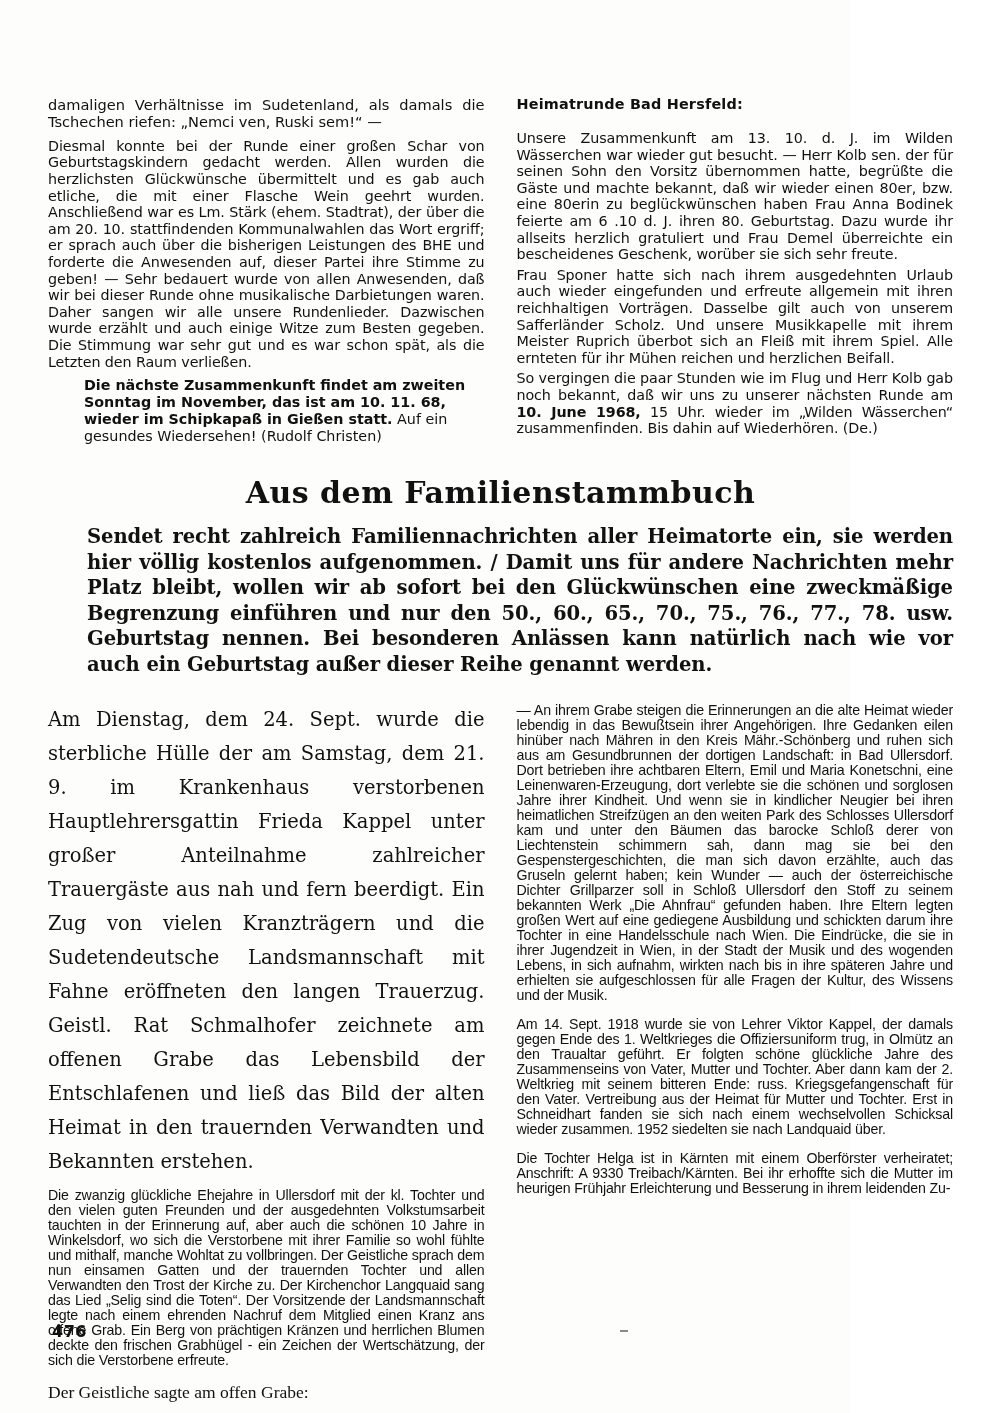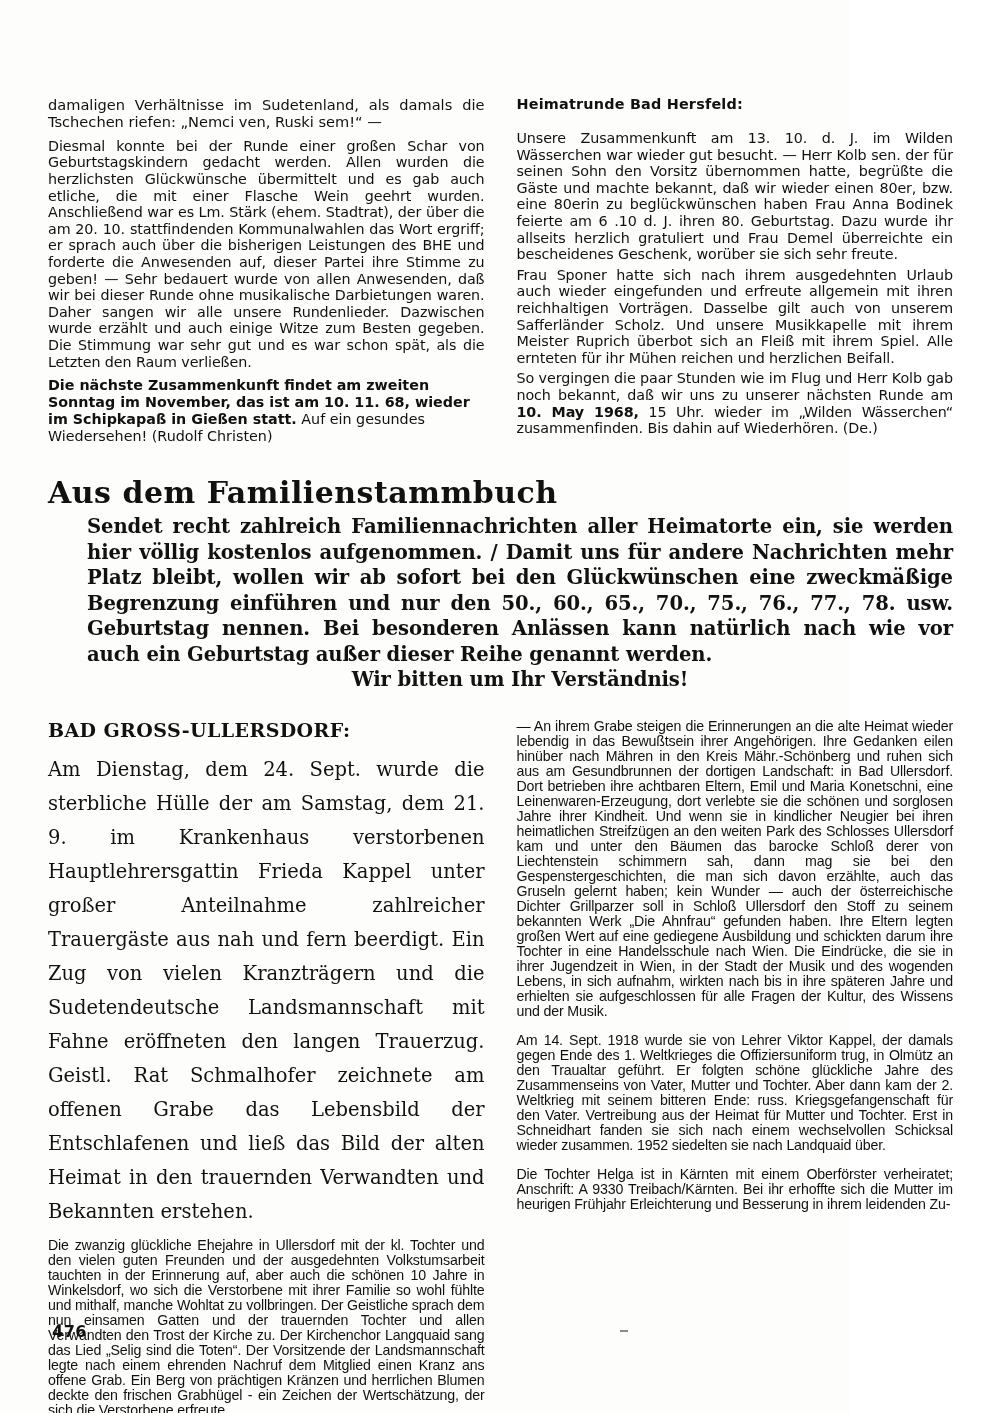--- a/index.html
+++ b/index.html
@@ -60,32 +60,33 @@
     line-height: 17px;
     letter-spacing: 0.2px;
     margin-bottom: 17px;
     font-family: "DejaVu Sans", sans-serif;
   }
   .bold-block {
     font-weight: bold;
     font-size: 14.3px;
     line-height: 17px;
     font-family: "DejaVu Sans", sans-serif;
+    margin-left: 36px;
   }
   .inline-norm { font-weight: normal; }
 
   
   .section-title {
-    text-align: left;
+    text-align: center;
     font-family: "DejaVu Serif", serif;
     font-weight: bold;
     font-size: 30px;
     letter-spacing: 0.5px;
     margin-top: 30px;
-    margin-bottom: 4px;
+    margin-bottom: 14px;
   }
   .section-intro {
     font-family: "DejaVu Serif", serif;
     font-weight: bold;
     font-size: 19.6px;
     line-height: 25.5px;
     text-align: justify;
     letter-spacing: -0.1px;
     margin-left: 39px;
   }
@@ -165,37 +166,35 @@
         <div class="bold-block">
           <span>Die nächste Zusammenkunft findet am zweiten Sonntag im November, das ist am 10. 11. 68, wieder im Schipkapaß in Gießen statt.</span><span class="inline-norm"> Auf ein gesundes Wiedersehen! (Rudolf Christen)</span>
         </div>
       </div>
 
       <div class="col rcol">
         <div class="bold-head">Heimatrunde Bad Hersfeld:</div>
         <div class="para tight gap-xs">Unsere Zusammenkunft am 13. 10. d. J. im Wilden Wässerchen war wieder gut besucht. — Herr Kolb sen. der für seinen Sohn den Vorsitz übernommen hatte, begrüßte die Gäste und machte bekannt, daß wir wieder einen 80er, bzw. eine 80erin zu beglückwünschen haben Frau Anna Bodinek feierte am 6 .10 d. J. ihren 80. Geburtstag. Dazu wurde ihr allseits herzlich gratuliert und Frau Demel überreichte ein bescheidenes Geschenk, worüber sie sich sehr freute.</div>
         <div class="para tight gap-xs">Frau Sponer hatte sich nach ihrem ausgedehnten Urlaub auch wieder eingefunden und erfreute allgemein mit ihren reichhaltigen Vorträgen. Dasselbe gilt auch von unserem Safferländer Scholz. Und unsere Musikkapelle mit ihrem Meister Ruprich überbot sich an Fleiß mit ihrem Spiel. Alle ernteten für ihr Mühen reichen und herzlichen Beifall.</div>
         <div class="para tight">
-          <span>So vergingen die paar Stunden wie im Flug und Herr Kolb gab noch bekannt, daß wir uns zu unserer nächsten Runde am </span><b>10. May 1968,</b><span> 15 Uhr. wieder im „Wilden Wässerchen“ zusammenfinden. Bis dahin auf Wiederhören. (De.)</span>
+          <span>So vergingen die paar Stunden wie im Flug und Herr Kolb gab noch bekannt, daß wir uns zu unserer nächsten Runde am </span><b>10. June 1968,</b><span> 15 Uhr. wieder im „Wilden Wässerchen“ zusammenfinden. Bis dahin auf Wiederhören. (De.)</span>
         </div>
       </div>
 
     </div>
 
     <div class="section-title">Aus dem Familienstammbuch</div>
 
     <div class="section-intro">
       <span>Sendet recht zahlreich Familiennachrichten aller Heimatorte ein, sie werden hier völlig kostenlos aufgenommen. / Damit uns für andere Nachrichten mehr Platz bleibt, wollen wir ab sofort bei den Glückwünschen eine zweckmäßige Begrenzung einführen und nur den 50., 60., 65., 70., 75., 76., 77., 78. usw. Geburtstag nennen. Bei besonderen Anlässen kann natürlich nach wie vor auch ein Geburtstag außer dieser Reihe genannt werden.</span>
-      <span class="last-line">Wir bitten um Ihr Verständnis!</span>
     </div>
 
     <div class="lower-cols">
 
       <div class="col">
-        <div class="town-head">BAD GROSS-ULLERSDORF:</div>
         <div class="big-serif">Am Dienstag, dem 24. Sept. wurde die sterbliche Hülle der am Samstag, dem 21. 9. im Krankenhaus verstorbenen Hauptlehrersgattin Frieda Kappel unter großer Anteilnahme zahlreicher Trauergäste aus nah und fern beerdigt. Ein Zug von vielen Kranzträgern und die Sudetendeutsche Landsmannschaft mit Fahne eröffneten den langen Trauerzug. Geistl. Rat Schmalhofer zeichnete am offenen Grabe das Lebensbild der Entschlafenen und ließ das Bild der alten Heimat in den trauernden Verwandten und Bekannten erstehen.</div>
         <div class="small-justify">Die zwanzig glückliche Ehejahre in Ullersdorf mit der kl. Tochter und den vielen guten Freunden und der ausgedehnten Volkstumsarbeit tauchten in der Erinnerung auf, aber auch die schönen 10 Jahre in Winkelsdorf, wo sich die Verstorbene mit ihrer Familie so wohl fühlte und mithalf, manche Wohltat zu vollbringen. Der Geistliche sprach dem nun einsamen Gatten und der trauernden Tochter und allen Verwandten den Trost der Kirche zu. Der Kirchenchor Langquaid sang das Lied „Selig sind die Toten“. Der Vorsitzende der Landsmannschaft legte nach einem ehrenden Nachruf dem Mitglied einen Kranz ans offene Grab. Ein Berg von prächtigen Kränzen und herrlichen Blumen deckte den frischen Grabhügel - ein Zeichen der Wertschätzung, der sich die Verstorbene erfreute.</div>
         <div class="mid-serif">Der Geistliche sagte am offen Grabe:</div>
         <div class="small-justify">„Still und unbemerkt von der großen Öffentlichkeit, wie sie unter uns während ihrer Krankheit gelebt hat, ist sie auch von uns gegangen, die ehrengeachtete Frau Frieda Kappel, Hauptlehrersgattin von Langquaid.</div>
       </div>
 
       <div class="col rcol">
         <div class="small-justify">— An ihrem Grabe steigen die Erinnerungen an die alte Heimat wieder lebendig in das Bewußtsein ihrer Angehörigen. Ihre Gedanken eilen hinüber nach Mähren in den Kreis Mähr.-Schönberg und ruhen sich aus am Gesundbrunnen der dortigen Landschaft: in Bad Ullersdorf. Dort betrieben ihre achtbaren Eltern, Emil und Maria Konetschni, eine Leinenwaren-Erzeugung, dort verlebte sie die schönen und sorglosen Jahre ihrer Kindheit. Und wenn sie in kindlicher Neugier bei ihren heimatlichen Streifzügen an den weiten Park des Schlosses Ullersdorf kam und unter den Bäumen das barocke Schloß derer von Liechtenstein schimmern sah, dann mag sie bei den Gespenstergeschichten, die man sich davon erzählte, auch das Gruseln gelernt haben; kein Wunder — auch der österreichische Dichter Grillparzer soll in Schloß Ullersdorf den Stoff zu seinem bekannten Werk „Die Ahnfrau“ gefunden haben. Ihre Eltern legten großen Wert auf eine gediegene Ausbildung und schickten darum ihre Tochter in eine Handelsschule nach Wien. Die Eindrücke, die sie in ihrer Jugendzeit in Wien, in der Stadt der Musik und des wogenden Lebens, in sich aufnahm, wirkten nach bis in ihre späteren Jahre und erhielten sie aufgeschlossen für alle Fragen der Kultur, des Wissens und der Musik.</div>
         <div class="small-justify">Am 14. Sept. 1918 wurde sie von Lehrer Viktor Kappel, der damals gegen Ende des 1. Weltkrieges die Offiziersuniform trug, in Olmütz an den Traualtar geführt. Er folgten schöne glückliche Jahre des Zusammenseins von Vater, Mutter und Tochter. Aber dann kam der 2. Weltkrieg mit seinem bitteren Ende: russ. Kriegsgefangenschaft für den Vater. Vertreibung aus der Heimat für Mutter und Tochter. Erst in Schneidhart fanden sie sich nach einem wechselvollen Schicksal wieder zusammen. 1952 siedelten sie nach Landquaid über.</div>
         <div class="small-justify">Die Tochter Helga ist in Kärnten mit einem Oberförster verheiratet; Anschrift: A 9330 Treibach/Kärnten. Bei ihr erhoffte sich die Mutter im heurigen Frühjahr Erleichterung und Besserung in ihrem leidenden Zu-</div>

